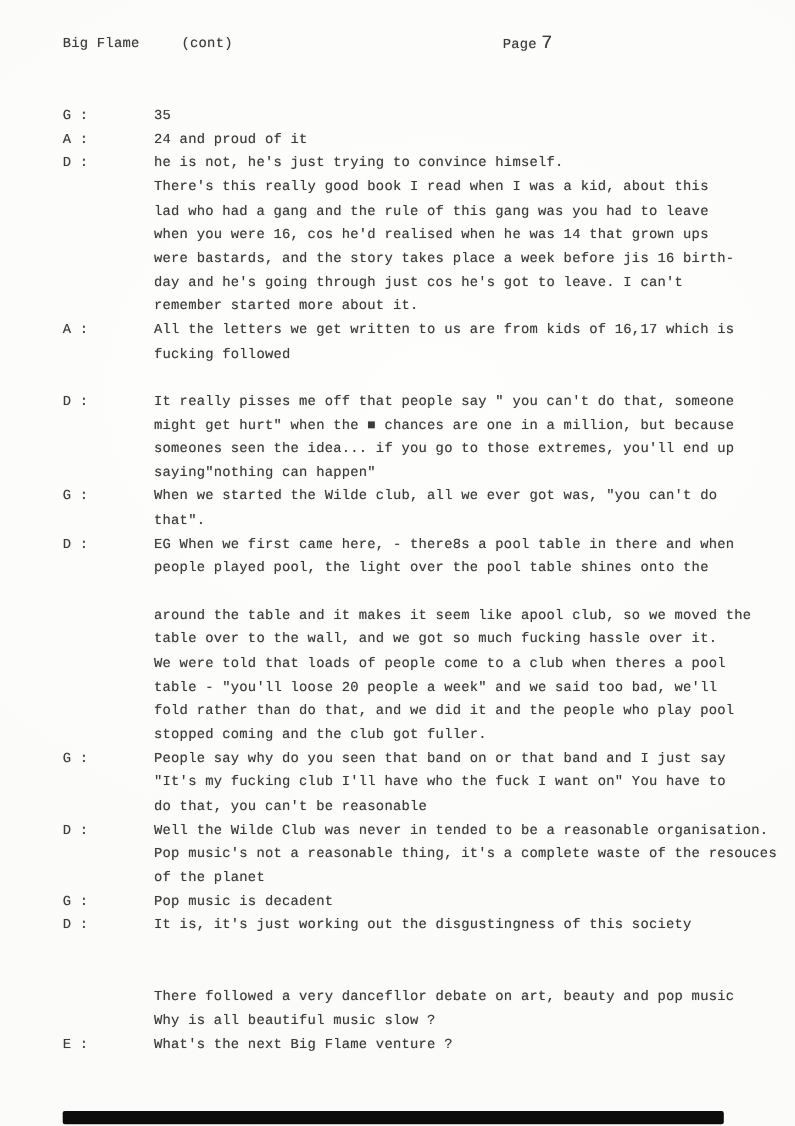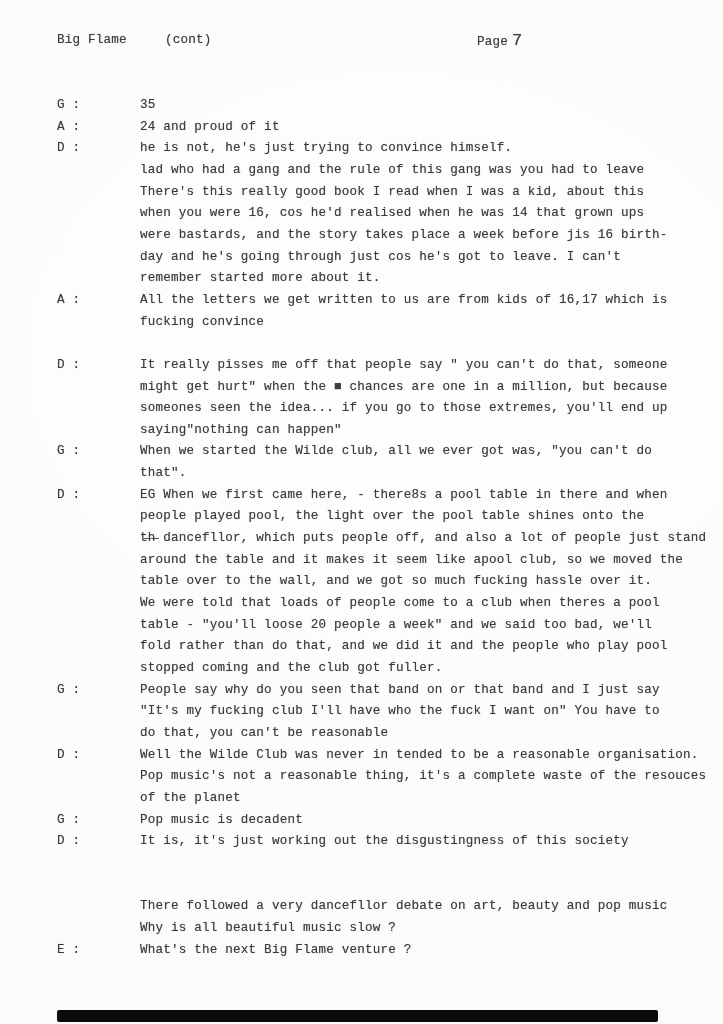--- a/index.html
+++ b/index.html
@@ -30,21 +30,21 @@
   }
   .header-row {
     position: absolute;
     top: 33px;
     left: 0;
     width: 723px;
     height: 20px;
   }
   .hdr-title   { position: absolute; left: 57px;  top: 0; }
   .hdr-cont    { position: absolute; left: 165px; top: 0; text-align: center; }
-  .hdr-page    { position: absolute; left: 477px; top: -2px; }
+  .hdr-page    { position: absolute; left: 457px; top: -2px; }
   .hdr-page .pagenum {
     font-size: 17px;
     letter-spacing: 0;
     margin-left: 4px;
   }
   .transcript {
     position: absolute;
     top: 95px;
     left: 0;
     width: 723px;
@@ -80,38 +80,38 @@
   <div class="header-row">
     <span class="typewriter hdr-title">Big Flame</span>
     <span class="typewriter hdr-cont">(cont)</span>
     <span class="typewriter hdr-page"><span>Page</span><span class="pagenum">7</span></span>
   </div>
 
   <div class="transcript" id="transcript">
       <div class="t-line typewriter"><span class="t-label">G :</span><span class="t-text">35</span></div>
       <div class="t-line typewriter"><span class="t-label">A :</span><span class="t-text">24 and proud of it</span></div>
       <div class="t-line typewriter"><span class="t-label">D :</span><span class="t-text">he is not, he's just trying to convince himself.</span></div>
+      <div class="t-line typewriter"><span class="t-label"></span><span class="t-text">There's this really good book I read when I was a kid, about this</span></div>
       <div class="t-line typewriter"><span class="t-label"></span><span class="t-text">lad who had a gang and the rule of this gang was you had to leave</span></div>
-      <div class="t-line typewriter"><span class="t-label"></span><span class="t-text">There's this really good book I read when I was a kid, about this</span></div>
       <div class="t-line typewriter"><span class="t-label"></span><span class="t-text">when you were 16, cos he'd realised when he was 14 that grown ups</span></div>
       <div class="t-line typewriter"><span class="t-label"></span><span class="t-text">were bastards, and the story takes place a week before jis 16 birth-</span></div>
       <div class="t-line typewriter"><span class="t-label"></span><span class="t-text">day and he's going through just cos he's got to leave. I can't</span></div>
       <div class="t-line typewriter"><span class="t-label"></span><span class="t-text">remember started more about it.</span></div>
       <div class="t-line typewriter"><span class="t-label">A :</span><span class="t-text">All the letters we get written to us are from kids of 16,17 which is</span></div>
-      <div class="t-line typewriter"><span class="t-label"></span><span class="t-text">fucking convince</span></div>
+      <div class="t-line typewriter"><span class="t-label"></span><span class="t-text">fucking followed</span></div>
       <div class="t-line typewriter"><span class="t-label"></span><span class="t-text"></span></div>
       <div class="t-line typewriter"><span class="t-label">D :</span><span class="t-text">It really pisses me off that people say " you can't do that, someone</span></div>
       <div class="t-line typewriter"><span class="t-label"></span><span class="t-text">might get hurt" when the ■ chances are one in a million, but because</span></div>
       <div class="t-line typewriter"><span class="t-label"></span><span class="t-text">someones seen the idea... if you go to those extremes, you'll end up</span></div>
       <div class="t-line typewriter"><span class="t-label"></span><span class="t-text">saying"nothing can happen"</span></div>
       <div class="t-line typewriter"><span class="t-label">G :</span><span class="t-text">When we started the Wilde club, all we ever got was, "you can't do</span></div>
       <div class="t-line typewriter"><span class="t-label"></span><span class="t-text">that".</span></div>
       <div class="t-line typewriter"><span class="t-label">D :</span><span class="t-text">EG When we first came here, - there8s a pool table in there and when</span></div>
       <div class="t-line typewriter"><span class="t-label"></span><span class="t-text">people played pool, the light over the pool table shines onto the</span></div>
-      <div class="t-line typewriter"><span class="t-label"></span><span class="t-text">t̶h̶ dancefllor, which puts people off, and also a lot of people just stand</span></div>
+      <div class="t-line typewriter"><span class="t-label"></span></div>
       <div class="t-line typewriter"><span class="t-label"></span><span class="t-text">around the table and it makes it seem like apool club, so we moved the</span></div>
       <div class="t-line typewriter"><span class="t-label"></span><span class="t-text">table over to the wall, and we got so much fucking hassle over it.</span></div>
       <div class="t-line typewriter"><span class="t-label"></span><span class="t-text">We were told that loads of people come to a club when theres a pool</span></div>
       <div class="t-line typewriter"><span class="t-label"></span><span class="t-text">table - "you'll loose 20 people a week" and we said too bad, we'll</span></div>
       <div class="t-line typewriter"><span class="t-label"></span><span class="t-text">fold rather than do that, and we did it and the people who play pool</span></div>
       <div class="t-line typewriter"><span class="t-label"></span><span class="t-text">stopped coming and the club got fuller.</span></div>
       <div class="t-line typewriter"><span class="t-label">G :</span><span class="t-text">People say why do you seen that band on or that band and I just say</span></div>
       <div class="t-line typewriter"><span class="t-label"></span><span class="t-text">"It's my fucking club I'll have who the fuck I want on" You have to</span></div>
       <div class="t-line typewriter"><span class="t-label"></span><span class="t-text">do that, you can't be reasonable</span></div>
       <div class="t-line typewriter"><span class="t-label">D :</span><span class="t-text">Well the Wilde Club was never in tended to be a reasonable organisation.</span></div>

